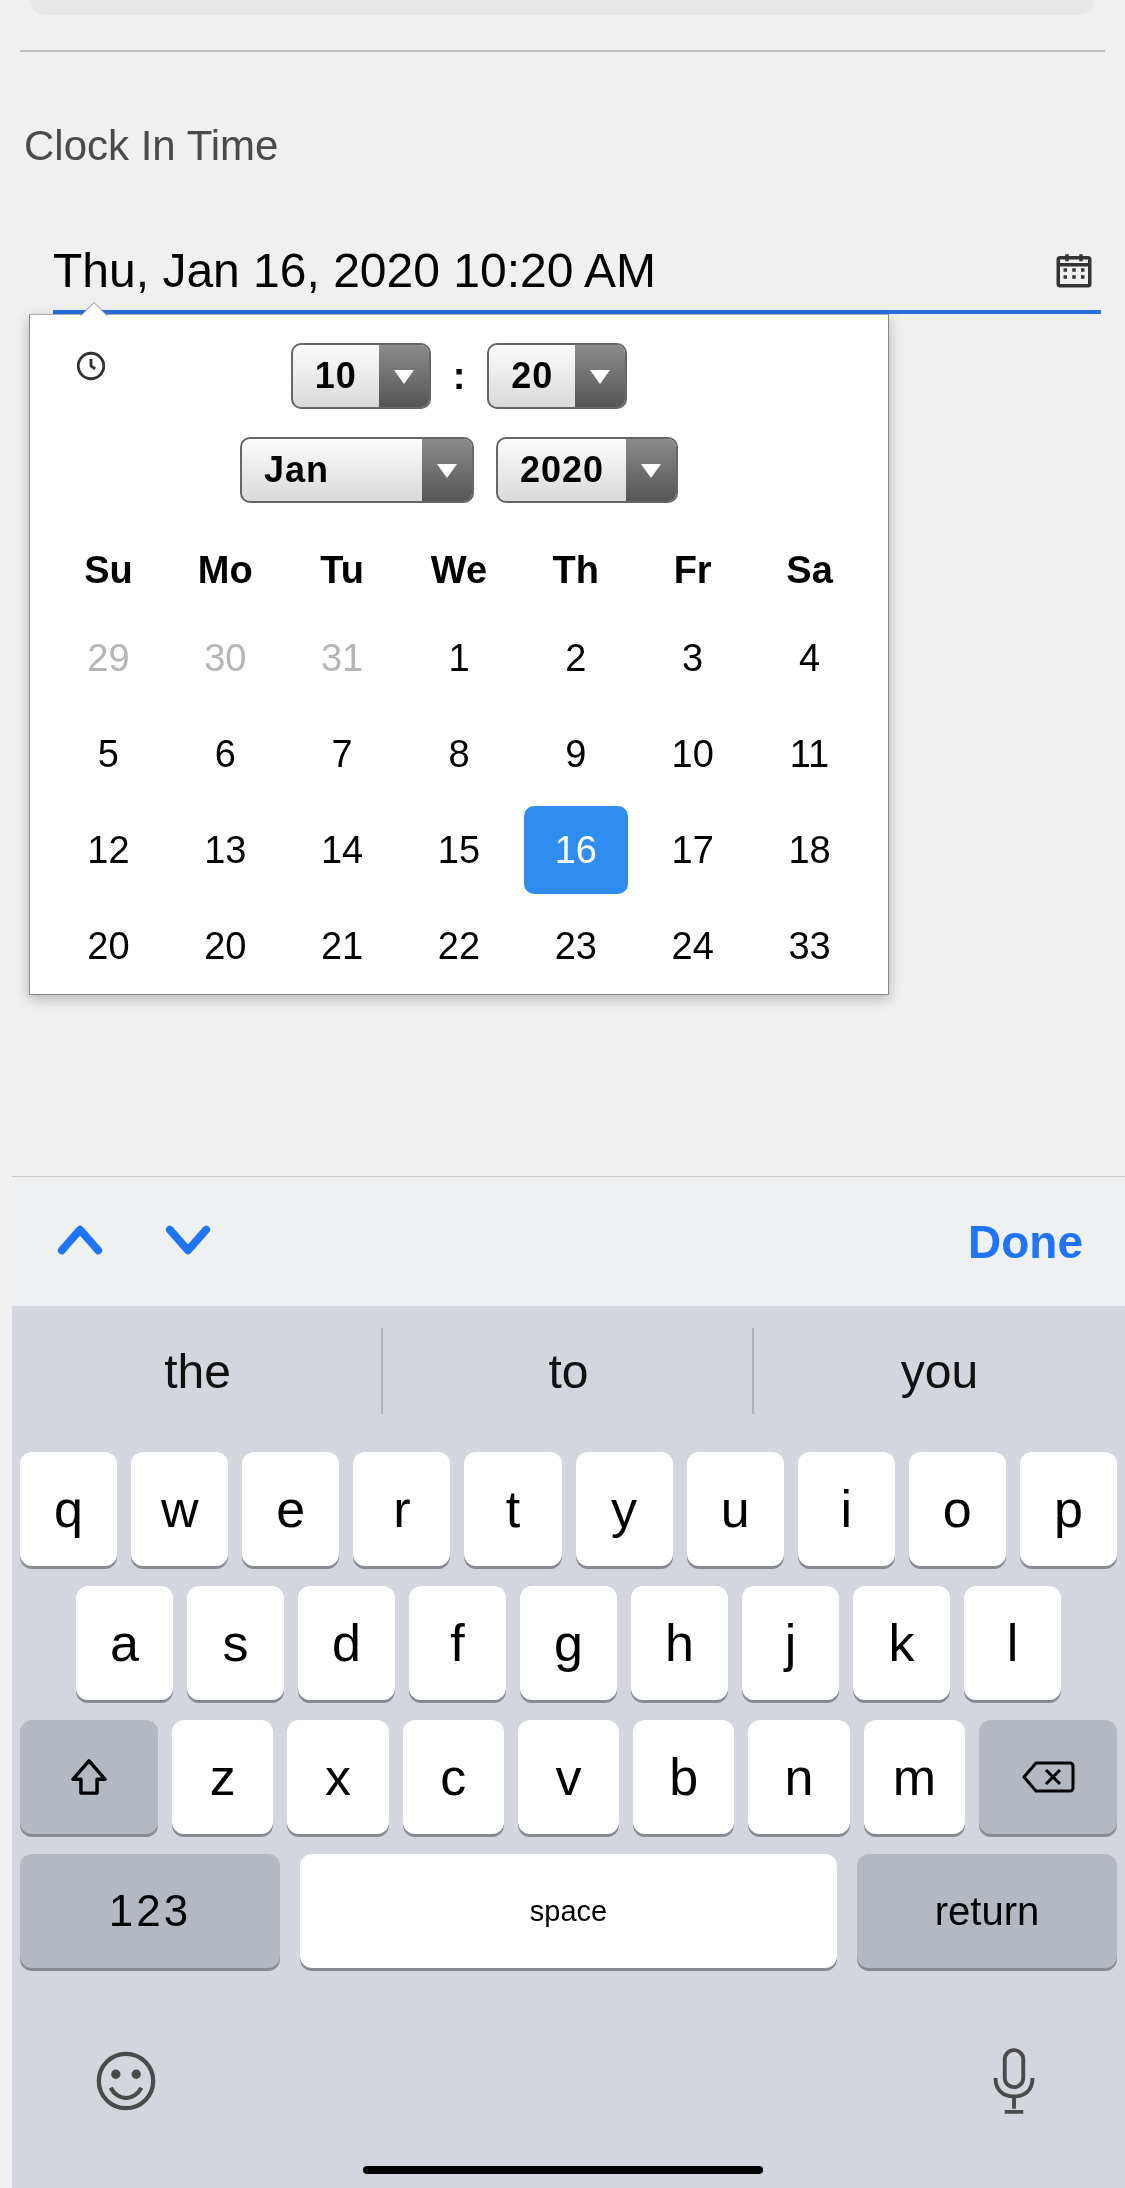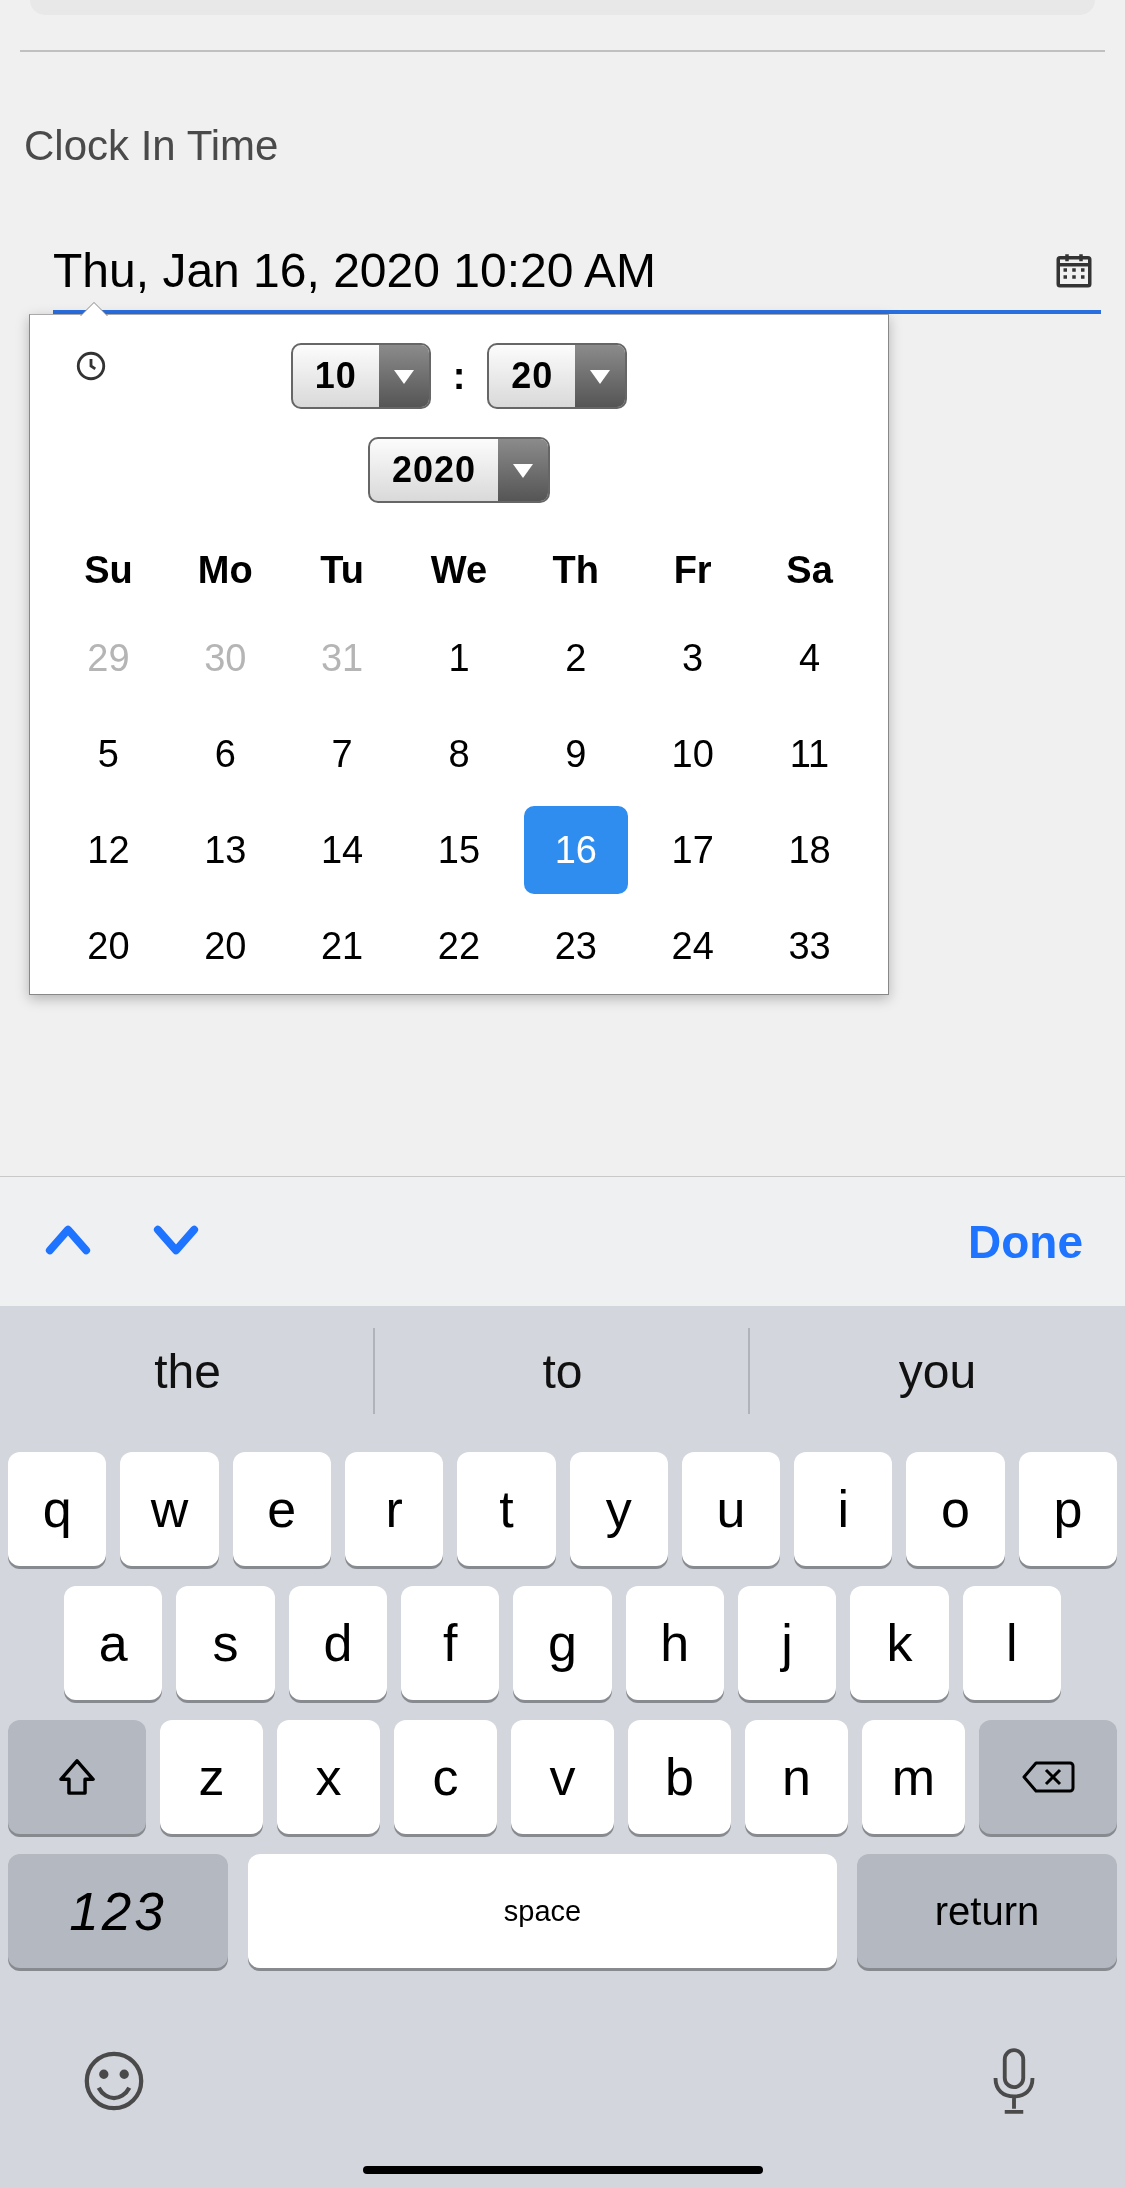--- a/index.html
+++ b/index.html
@@ -25,38 +25,38 @@
   .sel .arr svg{fill:#fff; width:20px;height:20px;}
   .sel.month .val{width:180px; justify-content:flex-start;}
   
   table.cal{ width:100%; border-collapse:collapse; table-layout:fixed; margin-top:4px;}
   table.cal th{ font-size:38px; font-weight:700; padding:18px 0; text-align:center;}
   table.cal td{ text-align:center; font-size:38px; height:96px; vertical-align:middle;}
   table.cal td.out{ color:#b5b5b5;}
   table.cal td .daycell{ display:inline-flex; width:104px;height:88px; align-items:center; justify-content:center; border-radius:10px;}
   table.cal td.sel-day .daycell{ background:#2f8def; color:#fff; font-weight:500;}
   
-  .kbwrap{ position:absolute; left:0; right:0; bottom:0; width:1125px;}
+  .kbwrap{ position:absolute; left:0; right:0; bottom:0; width:1125px;padding-left:12px;}
   .acc{ height:130px; display:flex; align-items:center; justify-content:space-between; padding:0 42px; background:#eff0f2; border-top:1px solid #c9c9c9;}
   .acc .navs{ display:flex; gap:56px;}
   .acc .navs svg{ width:52px; height:52px; stroke:#1e73ff; stroke-width:6; fill:none; stroke-linecap:round; stroke-linejoin:round;}
   .acc .done{ font-size:46px; font-weight:600; color:#1e73ff; }
   .sugg{ height:130px; display:grid; grid-template-columns:1fr 1fr 1fr; background:#d3d6dc;}
   .sugg div{ display:flex; align-items:center; justify-content:center; font-size:48px; color:#111; position:relative;}
   .sugg div:not(:last-child)::after{content:""; position:absolute; right:0; top:22px; bottom:22px; width:2px; background:#b0b3b8;}
   .kb{ background:#d3d6dc; padding:16px 8px 10px 8px;}
   .krow{ display:flex; justify-content:center; gap:14px; margin-bottom:20px;}
   .key{ background:#fff; border-radius:12px; box-shadow:0 3px 0 #878a8f; height:114px; display:flex; align-items:center; justify-content:center; font-size:52px; flex:1;}
   .key.letter{ max-width:104px;}
   .krow.r2{ padding:0 56px;}
   .key.fn{ background:#b3b8c1; }
   .key.shift{ width:138px; flex:none;}
   .key.bksp{ width:138px; flex:none;}
   .krow.r4{ gap:20px;}
-  .key.num{ width:220px; flex:none; font-size:53px; letter-spacing:3px;font-style:italic;}
+  .key.num{ width:260px; flex:none; font-size:44px; letter-spacing:3px;}
   .key.space{ flex:1; font-size:29px;}
   .key.ret{ width:260px; flex:none; font-size:40px;}
   .kfoot{ height:190px; display:flex; align-items:center; justify-content:space-between; padding:0 72px; background:#d3d6dc;}
   .kfoot svg{ stroke:#4a4a4a; }
   .homebar{ position:absolute; bottom:14px; left:50%; transform:translateX(-50%); width:400px; height:8px; border-radius:4px; background:#000;}
 </style>
 </head>
 <body>
 
 <div class="topbar"></div>
@@ -96,20 +96,28 @@
       <span class="sel">
         <span class="val">20</span>
         <span class="arr">
             <svg viewBox="0 0 10 10">
               <polygon points="0,2 10,2 5,9"></polygon>
             </svg>
           </span>
       </span>
     </div>
     <div class="popup-row">
+      <span class="sel month">
+        <span class="val">Jan</span>
+        <span class="arr">
+            <svg viewBox="0 0 10 10">
+              <polygon points="0,2 10,2 5,9"></polygon>
+            </svg>
+          </span>
+      </span>
       <span class="sel">
         <span class="val">2020</span>
         <span class="arr">
             <svg viewBox="0 0 10 10">
               <polygon points="0,2 10,2 5,9"></polygon>
             </svg>
           </span>
       </span>
     </div>
     <table class="cal">

